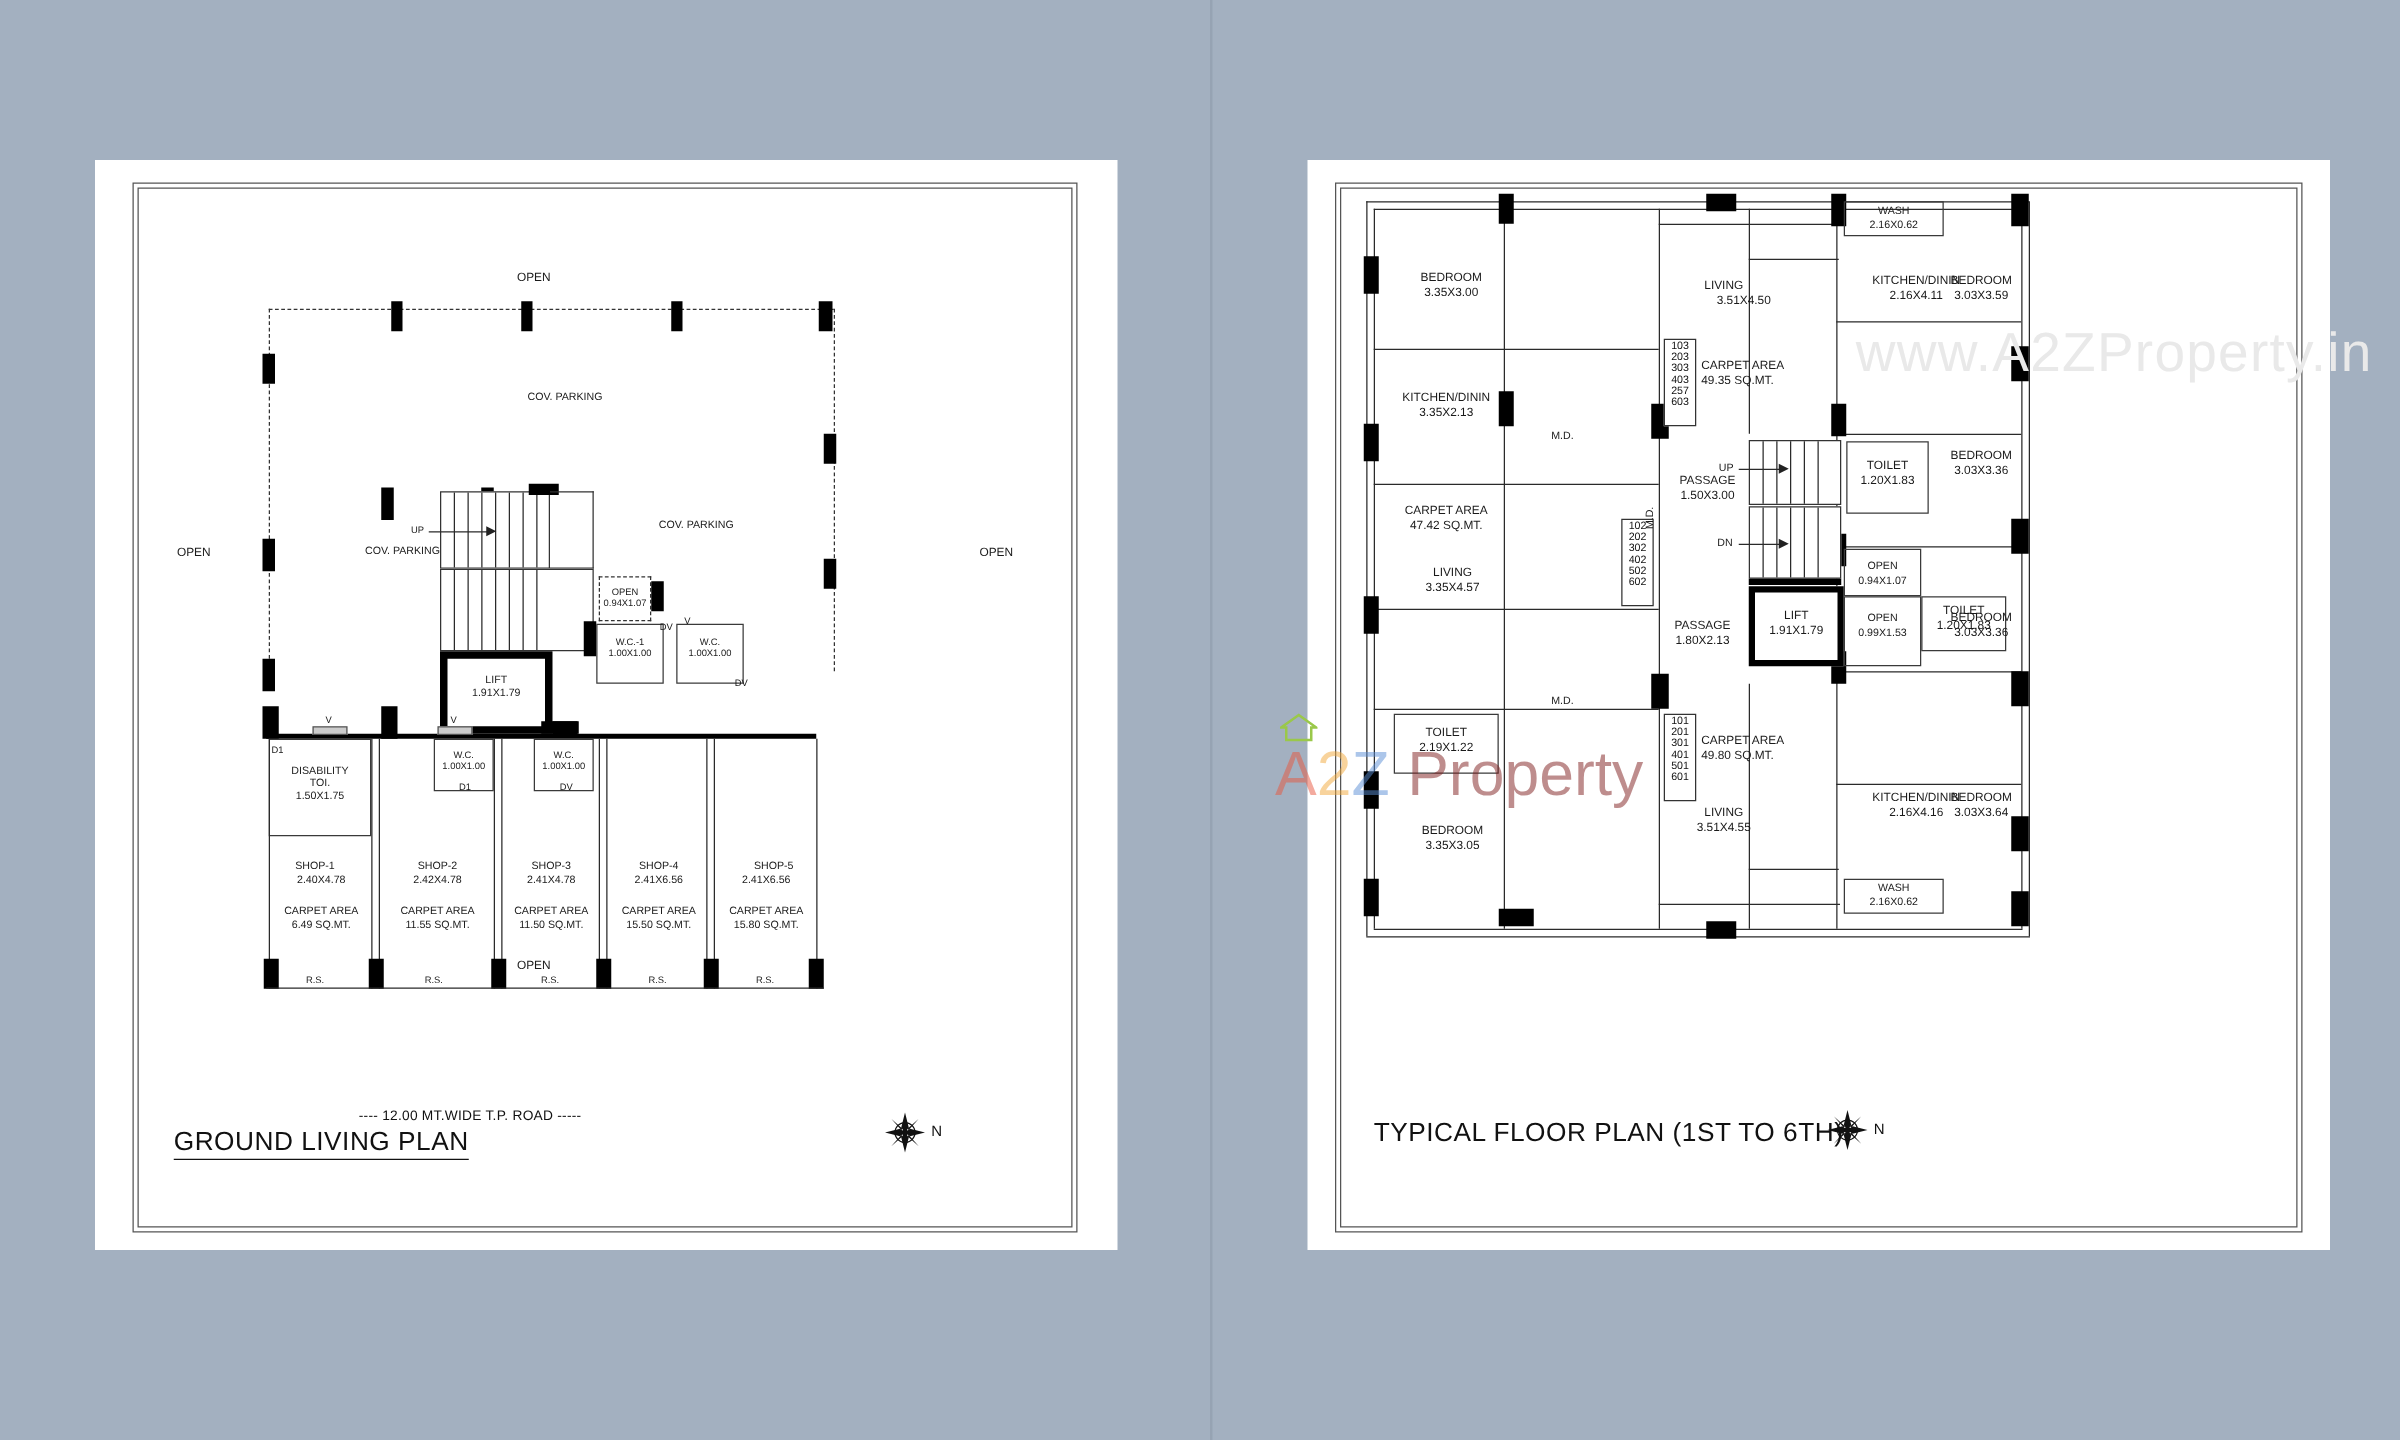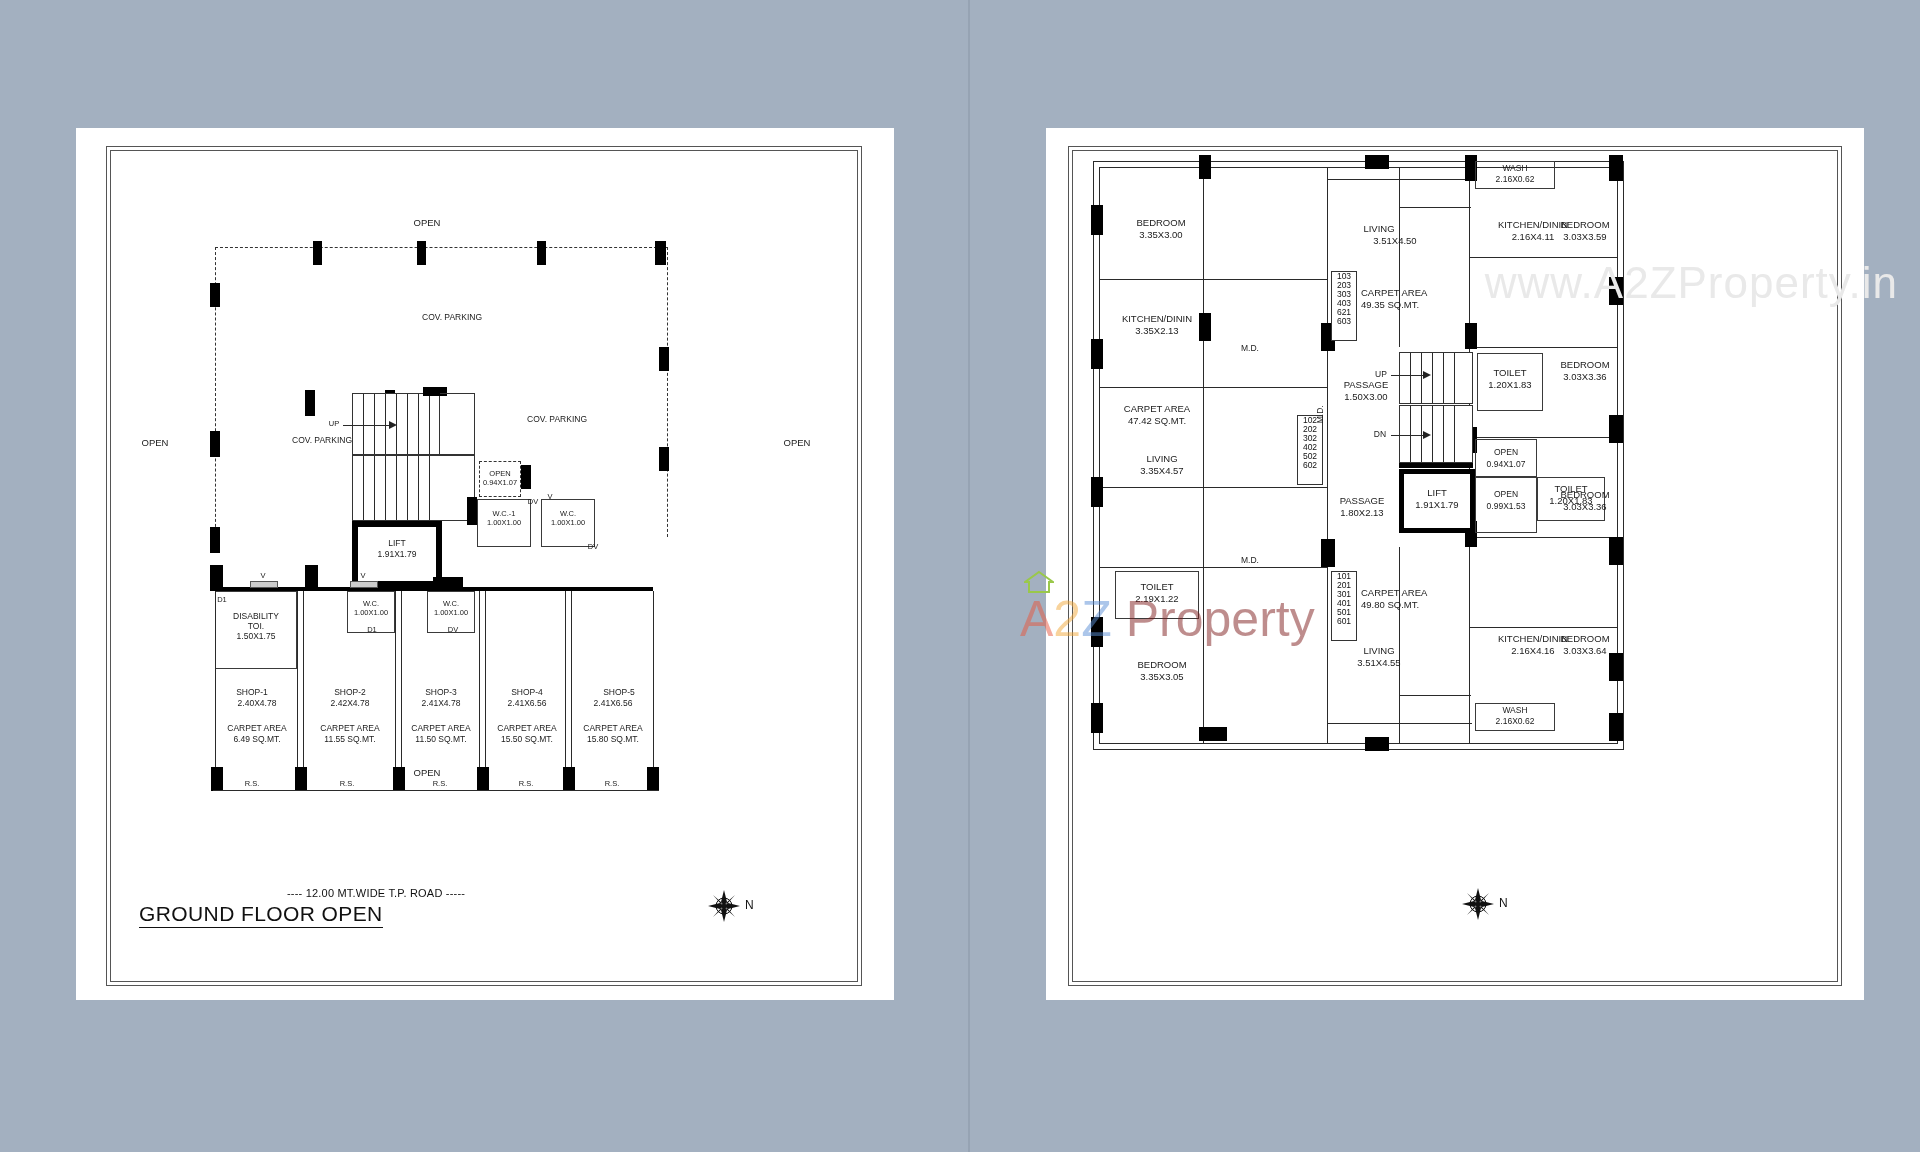--- a/index.html
+++ b/index.html
@@ -215,21 +215,21 @@
     <div class="col" style="left:540px;top:620px;width:12px;height:24px;"></div>
     <div class="tw" style="left:106px;top:643px;width:446px;height:1px;"></div>
 
     <div class="lbl f7" style="left:130px;top:632px;width:30px;">R.S.</div>
     <div class="lbl f7" style="left:225px;top:632px;width:30px;">R.S.</div>
     <div class="lbl f7" style="left:318px;top:632px;width:30px;">R.S.</div>
     <div class="lbl f7" style="left:404px;top:632px;width:30px;">R.S.</div>
     <div class="lbl f7" style="left:490px;top:632px;width:30px;">R.S.</div>
 
     <div class="title" style="left:32px;top:755px;">
-      <u>GROUND FLOOR OPEN</u>
+      <u>GROUND LIVING PLAN</u>
     </div>
     <div class="roadlbl" style="left:180px;top:740px;">----  12.00 MT.WIDE T.P. ROAD  -----</div>
 
     <div class="compass" style="left:600px;top:742px;">
       <svg width="34" height="34" viewBox="0 0 34 34">
         <circle cx="17" cy="17" r="8" fill="none" stroke="#111" stroke-width="1"></circle>
         <polygon points="17,1 20,13 17,17 14,13" fill="#111"></polygon>
         <polygon points="17,33 20,21 17,17 14,21" fill="#111"></polygon>
         <polygon points="1,17 13,20 17,17 13,14" fill="#111"></polygon>
         <polygon points="33,17 21,20 17,17 21,14" fill="#111"></polygon>
@@ -322,21 +322,21 @@
     <div class="lbl f9" style="left:276px;top:88px;width:100px;">3.51X4.50</div>
 
     <div class="lbl f9" style="left:260px;top:498px;width:100px;">LIVING</div>
     <div class="lbl f9" style="left:260px;top:510px;width:100px;">3.51X4.55</div>
 
     <div class="unitstack" style="left:262px;top:124px;width:26px;height:70px;">
       <div>103</div>
       <div>203</div>
       <div>303</div>
       <div>403</div>
-      <div>621</div>
+      <div>257</div>
       <div>603</div>
     </div>
     <div class="lbl f9" style="left:292px;top:140px;width:108px;text-align:left;">CARPET AREA</div>
     <div class="lbl f9" style="left:292px;top:152px;width:108px;text-align:left;">49.35 SQ.MT.</div>
 
     <div class="unitstack" style="left:228px;top:268px;width:26px;height:70px;">
       <div>102</div>
       <div>202</div>
       <div>302</div>
       <div>402</div>
@@ -424,20 +424,21 @@
 
     <div class="lbl f9" style="left:466px;top:212px;width:100px;">BEDROOM</div>
     <div class="lbl f9" style="left:466px;top:224px;width:100px;">3.03X3.36</div>
 
     <div class="lbl f9" style="left:466px;top:342px;width:100px;">BEDROOM</div>
     <div class="lbl f9" style="left:466px;top:354px;width:100px;">3.03X3.36</div>
 
     <div class="lbl f9" style="left:466px;top:486px;width:100px;">BEDROOM</div>
     <div class="lbl f9" style="left:466px;top:498px;width:100px;">3.03X3.64</div>
 
+    <div class="title" style="left:30px;top:748px;">TYPICAL FLOOR PLAN (1ST TO 6TH)</div>
     <div class="compass" style="left:392px;top:740px;">
       <svg width="34" height="34" viewBox="0 0 34 34">
         <circle cx="17" cy="17" r="8" fill="none" stroke="#111" stroke-width="1"></circle>
         <polygon points="17,1 20,13 17,17 14,13" fill="#111"></polygon>
         <polygon points="17,33 20,21 17,17 14,21" fill="#111"></polygon>
         <polygon points="1,17 13,20 17,17 13,14" fill="#111"></polygon>
         <polygon points="33,17 21,20 17,17 21,14" fill="#111"></polygon>
         <polygon points="6,6 15,14 14,15" fill="#111"></polygon>
         <polygon points="28,6 19,14 20,15" fill="#111"></polygon>
         <polygon points="6,28 15,20 14,19" fill="#111"></polygon>

